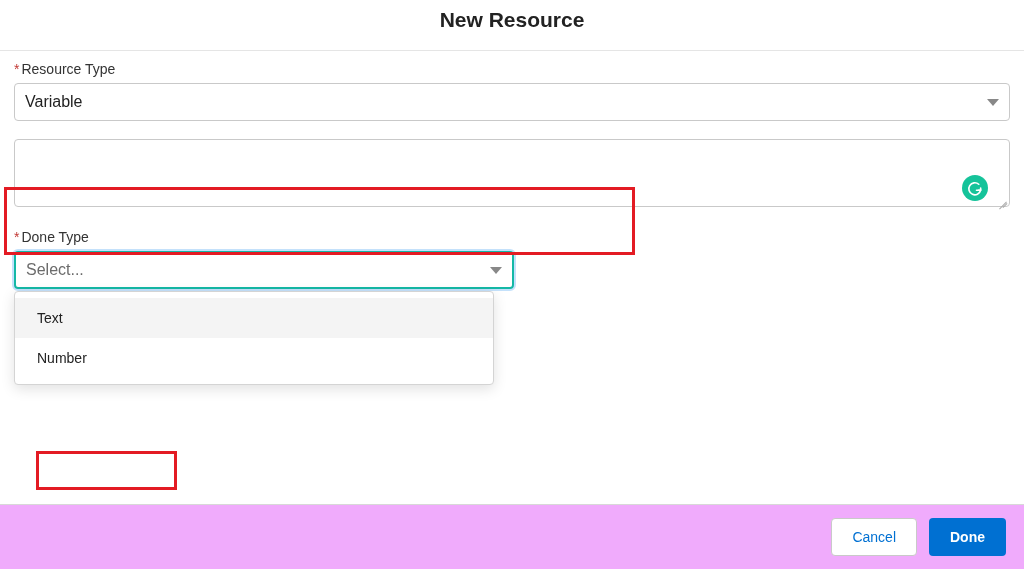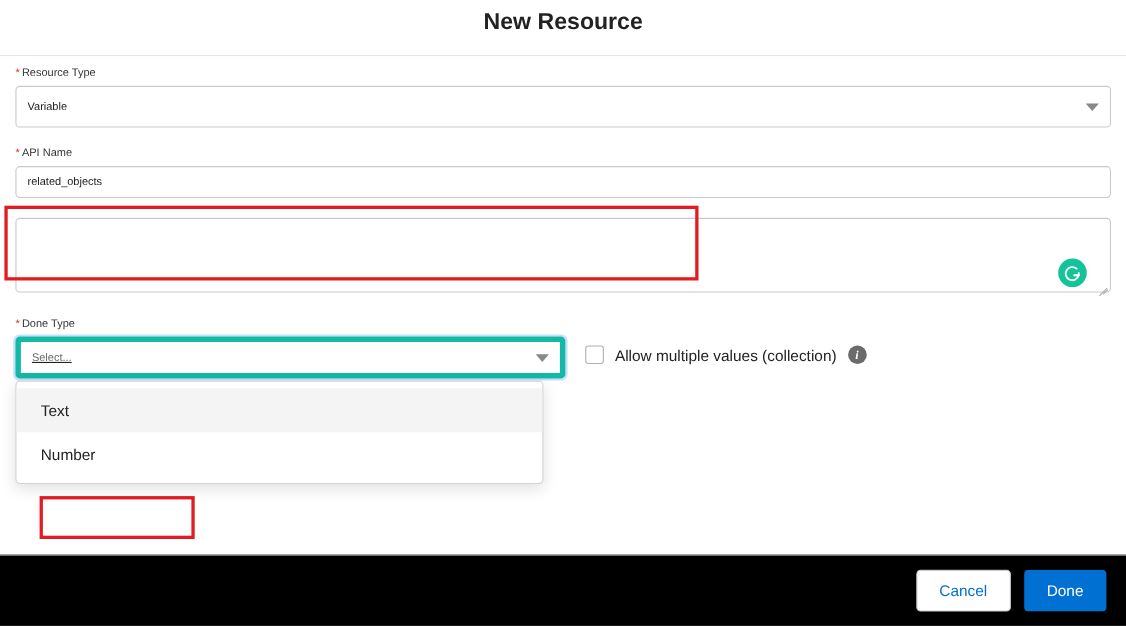--- a/index.html
+++ b/index.html
@@ -4,29 +4,29 @@
 <style>
 * { box-sizing: border-box; margin: 0; padding: 0; }
 body { font-family: -apple-system, BlinkMacSystemFont, "Segoe UI", Arial, sans-serif; background: #fff; width: 1024px; height: 569px; overflow: hidden; position: relative; }
 
 .header { text-align: center; padding: 8px 0 18px 0; border-bottom: 1px solid #e5e5e5; }
 .header h1 { font-size: 21px; font-weight: 600; color: #222; }
 
 .form-area { padding: 10px 14px 0 14px; }
 
 .field { margin-bottom: 18px; }
-.field-label { font-size: 10px; color: #333; margin-bottom: 6px; display: block; }
+.field-label { font-size: 14px; color: #333; margin-bottom: 6px; display: block; }
 .req { color: #c23934; margin-right: 2px; }
 
 .input, .select-box, .textarea {
   width: 100%;
   border: 1px solid #c9c9c9;
   border-radius: 4px;
   padding: 8px 10px;
-  font-size: 10px;
+  font-size: 16px;
   color: #222;
   background: #fff;
 }
 .select-box { display: flex; align-items: center; justify-content: space-between; height: 38px; }
 .textarea { height: 68px; resize: none; position: relative; }
 
 .textarea-wrap { position: relative; }
 .resize-handle { position: absolute; right: 3px; bottom: 3px; width: 10px; height: 10px; pointer-events: none; }
 .resize-handle::before, .resize-handle::after { content: ""; position: absolute; background: #aaa; height: 1px; transform: rotate(-45deg); }
 .resize-handle::before { width: 10px; bottom: 2px; right: -1px; }
@@ -37,21 +37,21 @@
 
 .caret { width: 0; height: 0; border-left: 6px solid transparent; border-right: 6px solid transparent; border-top: 7px solid #888; }
 
 .highlight-red { position: absolute; border: 3px solid #e31b23; pointer-events: none; }
 .hl-api { left: 4px; top: 187px; width: 631px; height: 68px; }
 .hl-text { left: 36px; top: 451px; width: 141px; height: 39px; }
 
 .datatype-row { display: flex; align-items: flex-start; gap: 18px; }
 .datatype-col { flex: 0 0 500px; position: relative; }
 
-.select-active { border: 5px solid #14b8a6; outline: 2px solid rgba(21,137,238,0.25); text-decoration: underline; }
+.select-active { border: 2px solid #14b8a6; outline: 2px solid rgba(21,137,238,0.25); }
 .placeholder { color: #6b6b6b; }
 
 .dropdown-menu {
   position: absolute;
   top: 40px; left: 0; width: 480px;
   background: #fff;
   border: 1px solid #d4d4d4;
   border-radius: 4px;
   box-shadow: 0 4px 14px rgba(0,0,0,0.12);
   padding: 6px 0;
@@ -61,52 +61,48 @@
 .dropdown-item.hover { background: #f4f4f4; }
 
 .allow-multi { display: flex; align-items: center; gap: 10px; padding-top: 8px; }
 .checkbox { width: 17px; height: 17px; border: 1px solid #b0b0b0; border-radius: 3px; background: #fff; }
 .allow-label { font-size: 14px; color: #222; }
 .info-icon { width: 17px; height: 17px; border-radius: 50%; background: #6b6b6b; color: #fff; display: inline-flex; align-items: center; justify-content: center; font-size: 11px; font-weight: bold; font-family: Georgia, serif; font-style: italic; }
 
 .footer {
   position: absolute; left: 0; right: 0; bottom: 0;
   height: 65px;
-  background: #000000;
+  background: #f0abfc;
   border-top: 1px solid #d8d8d8;
   display: flex; align-items: center; justify-content: flex-end;
   padding: 0 18px; gap: 12px;
   z-index: 1;
 }
 .btn { height: 38px; padding: 0 20px; border-radius: 4px; font-size: 14px; cursor: pointer; border: 1px solid transparent; }
 .btn-cancel { background: #fff; border-color: #c9c9c9; color: #0070d2; }
-.btn-done { background: #0070d2; color: #fff; font-weight: 400; }
+.btn-done { background: #0070d2; color: #fff; font-weight: 700; }
 
 </style>
 </head>
 <body>
 
 <div class="header">
   <h1>New Resource</h1>
 </div>
 
 <div class="form-area">
 
   <div class="field">
     <label class="field-label"><span class="req">*</span><span>Resource Type</span></label>
     <div class="select-box">
       <span>Variable</span>
       <span class="caret"></span>
     </div>
   </div>
 
-  <div class="field">
-    <label class="field-label"><span class="req">*</span><span>API Name</span></label>
-    <input class="input" type="text" value="related_objects" style="">
-  </div>
 
   <div class="field">
     <div class="textarea-wrap">
       <textarea class="textarea" style=""></textarea>
       <div class="grammarly-badge">
         <svg viewBox="0 0 24 24" fill="none">
             <path d="M17 7a8 8 0 1 0 2.5 8H14" stroke="#fff" stroke-width="2.2" stroke-linecap="round"></path>
             <path d="M19.5 12v3h-3" stroke="#fff" stroke-width="2.2" stroke-linecap="round" stroke-linejoin="round"></path>
           </svg>
       </div>
@@ -120,25 +116,20 @@
       <div class="datatype-col">
         <div class="select-box select-active">
           <span class="placeholder">Select...</span>
           <span class="caret"></span>
         </div>
         <div class="dropdown-menu">
           <div class="dropdown-item hover">Text</div>
           <div class="dropdown-item">Number</div>
         </div>
       </div>
-      <div class="allow-multi">
-        <span class="checkbox"></span>
-        <span class="allow-label">Allow multiple values (collection)</span>
-        <span class="info-icon">i</span>
-      </div>
     </div>
   </div>
 
 </div>
 
 <div class="footer">
   <button class="btn btn-cancel">Cancel</button>
   <button class="btn btn-done">Done</button>
 </div>
 

